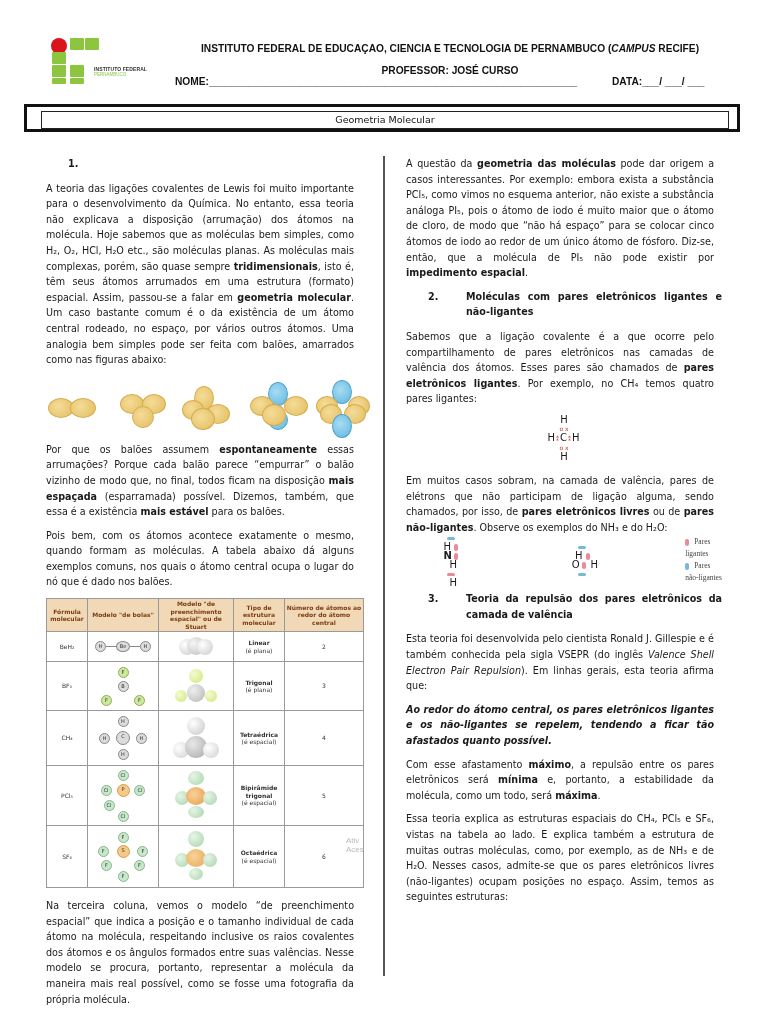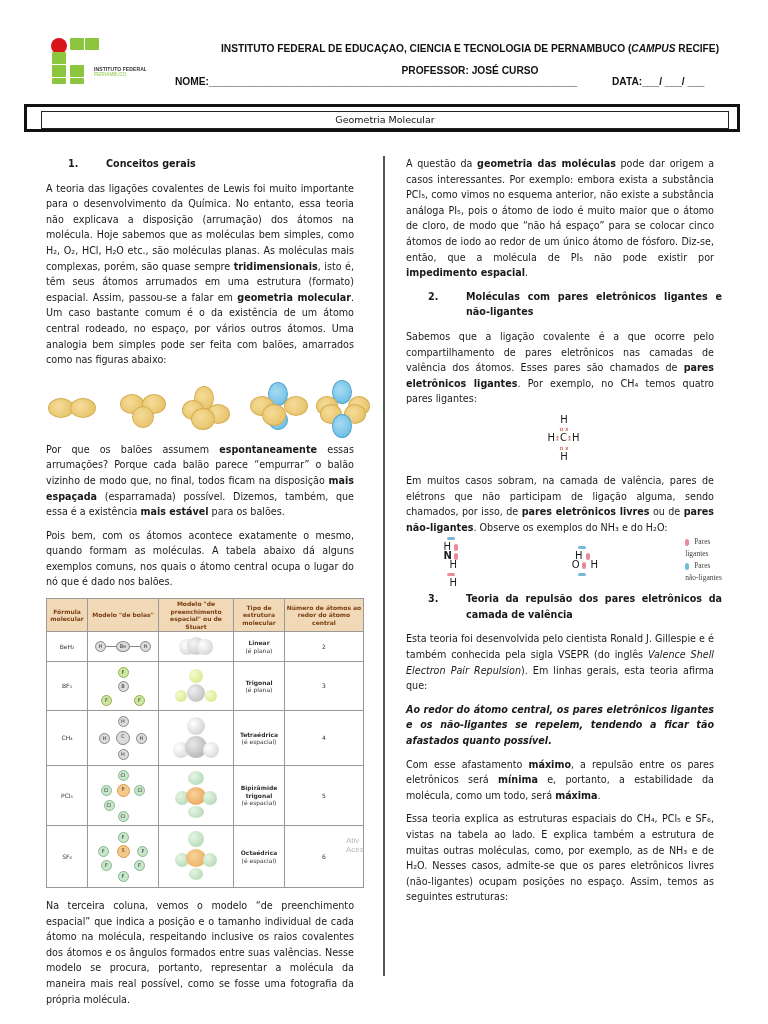--- a/index.html
+++ b/index.html
@@ -6,21 +6,21 @@
   body { width:768px; height:1024px; position:relative; overflow:hidden; font-family:"Liberation Sans", sans-serif; color:#111; }
   .page { position:absolute; left:0; top:0; width:768px; height:1024px; background:#fff; }
 
   
   .logo { position:absolute; left:48px; top:36px; width:100px; height:46px; }
   .logo .sq { position:absolute; width:14px; height:12px; background:#8cc63f; border-radius:1px; }
   .logo .dot { position:absolute; left:3px; top:2px; width:16px; height:16px; background:#d9141b; border-radius:50%; }
   .logo .txt1 { position:absolute; left:46px; top:30px; font-size:5px; font-weight:bold; color:#333; white-space:nowrap; letter-spacing:0.1px; }
   .logo .txt2 { position:absolute; left:46px; top:36px; font-size:4.5px; color:#8cc63f; white-space:nowrap; }
 
-  .hdr-line { position:absolute; left:190px; width:560px; text-align:center; font-family:"Liberation Sans", sans-serif; font-weight:bold; font-size:10.2px; line-height:12px; white-space:nowrap; }
+  .hdr-line { position:absolute; left:170px; width:560px; text-align:center; font-family:"Liberation Sans", sans-serif; font-weight:bold; font-size:10.2px; line-height:12px; white-space:nowrap; }
   .hdr1 { top:43px; }
   .hdr2 { top:54px; }
   .hdr3 { top:65px; }
   .hdr-nome { position:absolute; left:175px; top:76px; font-weight:bold; font-size:10.2px; white-space:nowrap; }
   .hdr-data { position:absolute; left:612px; top:76px; font-weight:bold; font-size:10.2px; white-space:nowrap; }
 
   
   .title-box { position:absolute; left:24px; top:104px; width:716px; height:28px; border:3px solid #111; box-sizing:border-box; background:#fff; }
   .title-inner { position:absolute; left:14px; top:4px; right:8px; height:16px; border:1px solid #222; text-align:center; font-size:10.5px; line-height:16px; font-family:"DejaVu Sans", sans-serif; font-size:9.5px; }
 
@@ -99,21 +99,20 @@
 
   <div class="title-box">
     <div class="title-inner">Geometria Molecular</div>
   </div>
 
   <div class="col-divider"></div>
 
   <div class="col col-left">
     <div class="sec-head">
       <span class="num">1.</span>
-      <span class="txt">Conceitos gerais</span>
     </div>
     <p>
       <span>A teoria das ligações covalentes de Lewis foi muito importante para o desenvolvimento da Química. No entanto, essa teoria não explicava a disposição (arrumação) dos átomos na molécula. Hoje sabemos que as moléculas bem simples, como H₂, O₂, HCl, H₂O etc., são moléculas planas. As moléculas mais complexas, porém, são quase sempre </span><b>tridimensionais</b><span>, isto é, têm seus átomos arrumados em uma estrutura (formato) espacial. Assim, passou-se a falar em </span><b>geometria molecular</b><span>. Um caso bastante comum é o da existência de um átomo central rodeado, no espaço, por vários outros átomos. Uma analogia bem simples pode ser feita com balões, amarrados como nas figuras abaixo:</span>
     </p>
 
     <div class="balloons">
 
       <div class="bal" style="left:2px;top:22px;width:24px;height:18px;"></div>
       <div class="bal" style="left:24px;top:22px;width:24px;height:18px;"></div>
 

